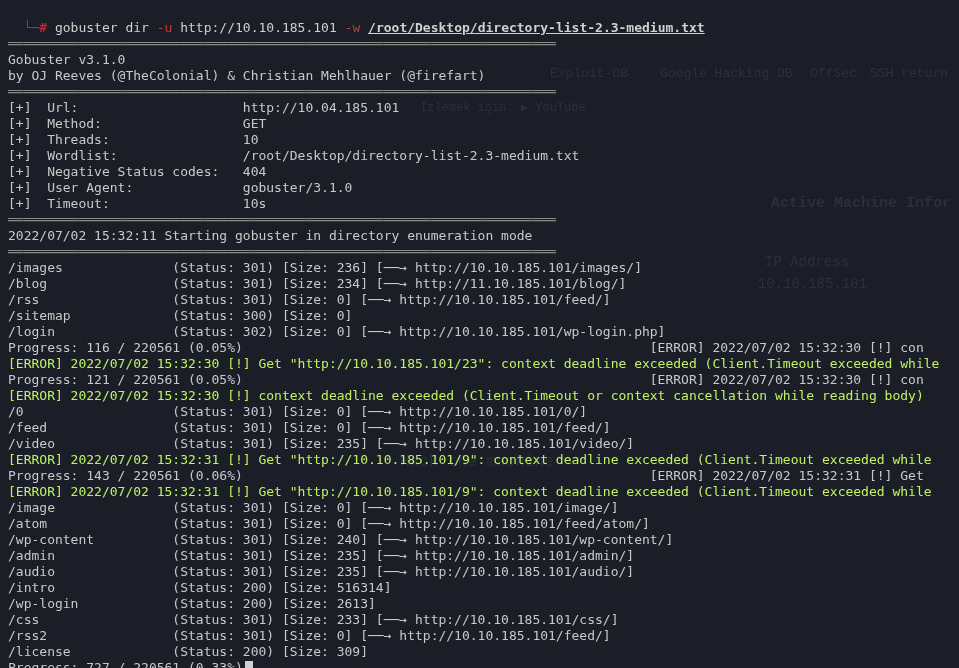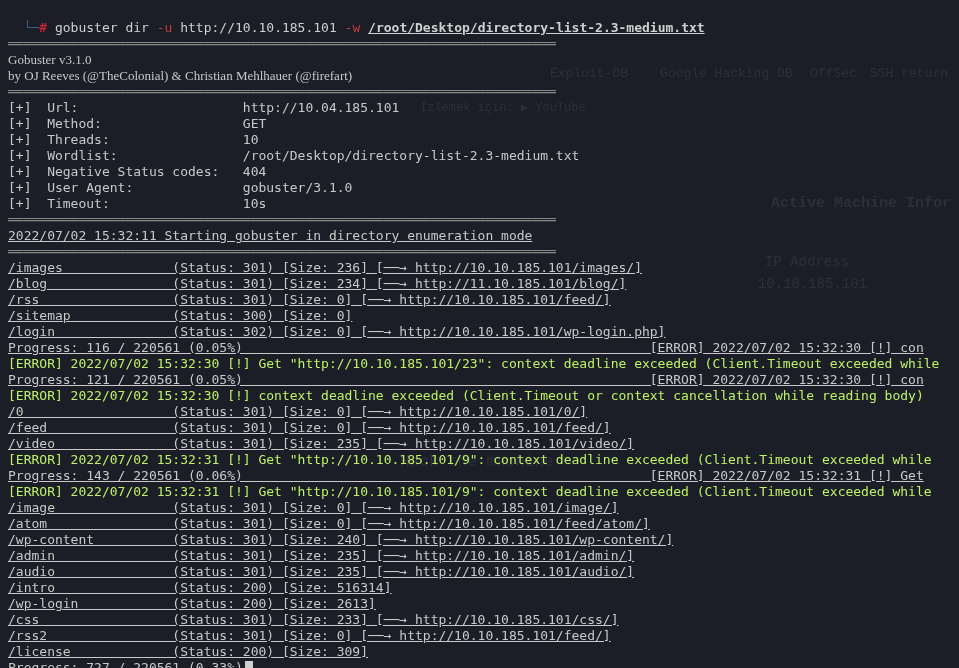--- a/index.html
+++ b/index.html
@@ -20,23 +20,23 @@
   .prompt-hash { color:#c23; font-weight:bold; }
   .cmd-fg { color:#d0d0d0; }
   .arg-red { color:#c23b3b; }
   .arg-underline { text-decoration:underline; color:#d0d0d0;font-weight:bold; }
   .sep-line {
     white-space:pre;
     color:#888;
     letter-spacing:0;
     overflow:hidden;
   }
-  .banner { white-space:pre; color:#c9c9c9;font-family:Liberation Serif, serif; }
+  .banner { white-space:pre; color:#c9c9c9; }
   .info-line { white-space:pre; color:#c9c9c9; }
-  .out-line { white-space:pre; color:#c9c9c9;text-decoration:underline; }
+  .out-line { white-space:pre; color:#c9c9c9; }
   .err-line { color:#bef264; white-space:pre; }
   .cursor {
     display:inline-block;
     width:8px;
     height:14px;
     background:#d0d0d0;
     vertical-align:text-bottom;
     margin-left:2px;
   }
 

